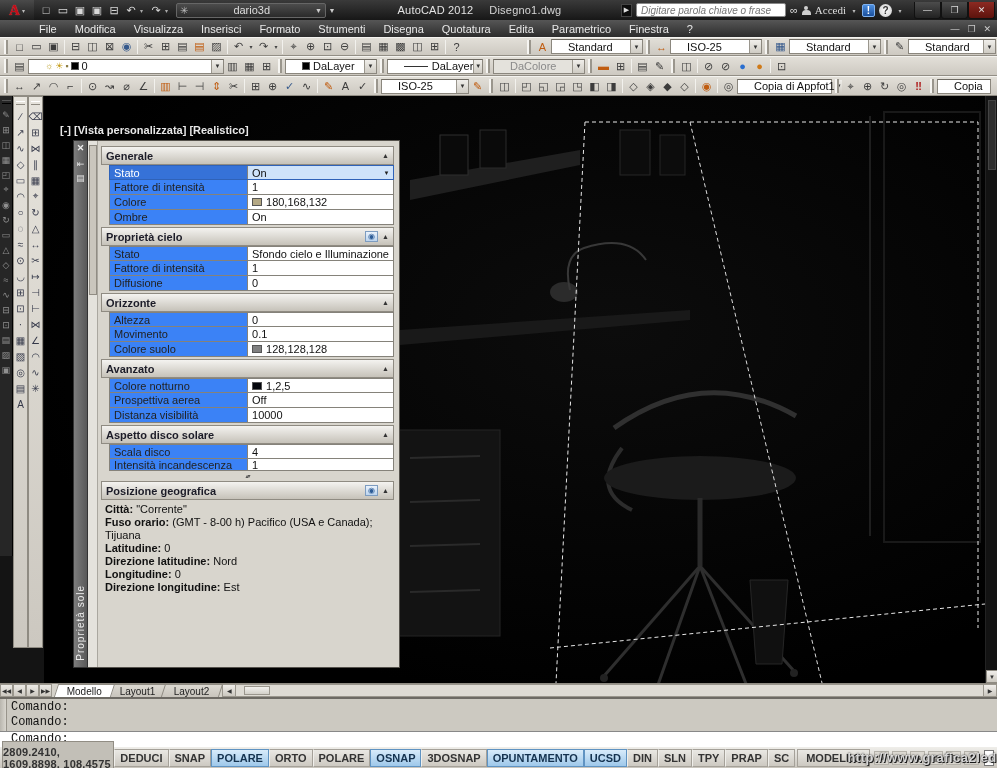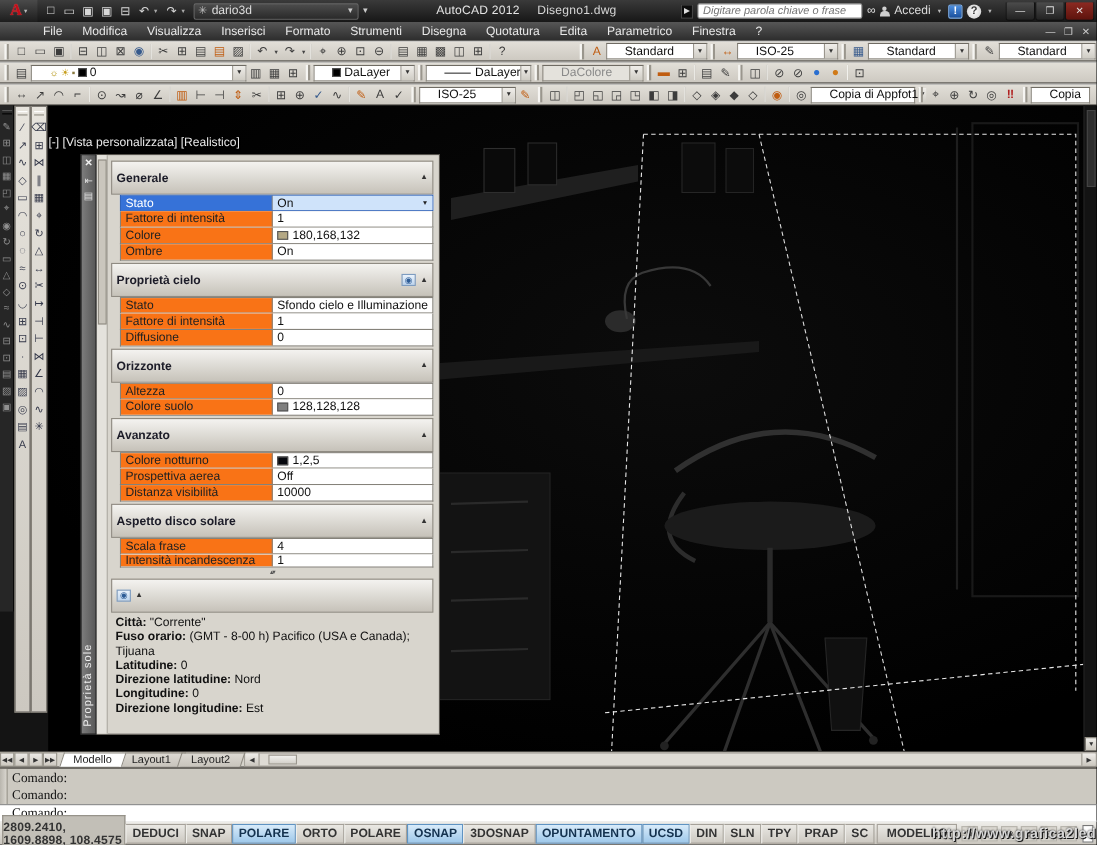--- a/index.html
+++ b/index.html
@@ -10,33 +10,33 @@
   
   .titlebar { height:20px; background:linear-gradient(#3a3a3a,#171717); display:flex; align-items:center; color:#ccc; flex:0 0 20px; }
   .logo { width:34px; height:20px; background:linear-gradient(#4a4a4a,#1d1d1d); display:flex; align-items:center; justify-content:center; gap:2px; }
   .logo .A { color:#c20e1a; font-weight:bold; font-size:15px; font-family:"Liberation Serif",serif; text-shadow:0 0 1px #ff5c5c; }
   .logo .car { color:#bbb; font-size:6px; }
   .qat { display:flex; align-items:center; gap:1px; padding:0 4px; }
   .qat .i { width:16px; text-align:center; color:#d8d8d8; font-size:11px; }
   .qat .car { color:#aaa; font-size:6px; width:7px; }
   .wscombo { display:flex; align-items:center; height:15px; width:150px; background:linear-gradient(#4c4c4c,#2a2a2a); border:1px solid #666; border-radius:2px; padding:0 3px; gap:4px; color:#ddd; }
   .wscombo .gear { color:#bbb; font-size:10px; }
-  .wscombo .lbl { flex:1; }
+  .wscombo .lbl { flex:1;text-align:center; }
   .wscombo .car { font-size:7px; color:#ccc; }
   .wsbtn { width:12px; text-align:center; color:#ccc; font-size:7px; }
   .apptitle { flex:1; text-align:center; color:#d6d6d6; font-size:11px; letter-spacing:.2px; }
   .apptitle b { font-weight:normal; color:#e4e4e4; margin-right:16px; }
   .tright { display:flex; align-items:center; gap:4px; padding-right:2px; }
   .arrbtn { width:11px; height:13px; background:#0d0d0d; border:1px solid #444; color:#ddd; font-size:7px; display:flex; align-items:center; justify-content:center; }
   .search { width:150px; height:14px; background:#fff; border:1px solid #888; border-radius:2px; font-style:italic; color:#777; font-size:10px; padding:0 4px; font-family:"Liberation Sans",sans-serif; }
   .binoc { color:#ddd; font-size:11px; }
   .person { width:9px; height:9px; position:relative; }
   .person:before { content:""; position:absolute; left:2.5px; top:0; width:4px; height:4px; border-radius:50%; background:#d0d0d0; }
   .person:after { content:""; position:absolute; left:0; top:4.5px; width:9px; height:4.5px; border-radius:4px 4px 0 0; background:#d0d0d0; }
-  .accedi { color:#ddd; }
+  .accedi { color:#ddd;font-family:Liberation Serif, serif; }
   .xchg { width:13px; height:13px; background:linear-gradient(#4d8fe0,#1a4f9c); border:1px solid #7fb2ef; border-radius:2px; color:#fff; text-align:center; font-weight:bold; font-size:10px; line-height:12px; }
   .helpc { width:13px; height:13px; border-radius:50%; background:radial-gradient(#fdfdfd,#c9c9c9); color:#333; font-weight:bold; text-align:center; font-size:10px; line-height:13px; }
   .winbtns { display:flex; margin-left:6px; }
   .wbtn { width:27px; height:17px; display:flex; align-items:center; justify-content:center; color:#ddd; font-size:9px; background:linear-gradient(#4c4c4c,#222); border:1px solid #111; border-top:none; border-radius:0 0 3px 3px; }
   .wbtn.close { background:linear-gradient(#8c2a22,#5d130d); }
 
   
   .menubar { height:17px; flex:0 0 17px; background:linear-gradient(#565656,#2c2c2c); display:flex; align-items:center; color:#e8e8e8; padding-left:30px; }
   .menu-item { padding:0 9px; height:100%; display:flex; align-items:center; }
   .doc-ctrls { margin-left:auto; display:flex; gap:8px; padding-right:6px; color:#ccc; font-size:9px; }
@@ -65,43 +65,43 @@
   .strips { width:44px; background:#141414; display:flex; flex:0 0 44px; }
   .strip { display:flex; flex-direction:column; align-items:center; padding-top:2px; }
   .strip.dark { width:13px; background:#262626; height:460px; border-right:1px solid #000; }
   .strip.lite { width:15px; background:linear-gradient(#e6e3dc,#ccc8c0); border:1px solid #8f8b82; height:552px; }
   .sg { width:9px; height:4px; border-top:1px solid #fff; border-bottom:1px solid #8f8b82; margin:2px 0 3px; }
   .strip.dark .sg { border-top-color:#555; border-bottom-color:#000; }
   .sicon { height:16px; display:flex; align-items:center; justify-content:center; font-size:10px; color:#35394a; }
   .strip.dark .sicon { color:#909090; font-size:9px; height:15px; }
 
   .viewport { flex:1; position:relative; background:radial-gradient(ellipse at 60% 40%, #0c0c0c, #000 75%); overflow:hidden; }
-  .vlabel { position:absolute; left:0; top:28px; color:#e8e8e8; font-weight:normal; font-size:11px; text-shadow:1px 1px 1px #000; }
+  .vlabel { position:absolute; left:16px; top:28px; color:#e8e8e8; font-weight:bold; font-size:11px; text-shadow:1px 1px 1px #000; }
   .vscroll { position:absolute; right:0; top:0; bottom:0; width:12px; background:#131313; border-left:1px solid #222; }
   .vthumb { position:absolute; top:4px; left:2px; width:8px; height:70px; background:#2e2e2e; border:1px solid #444; }
   .vdown { position:absolute; bottom:0; left:0; width:12px; height:13px; background:linear-gradient(#efede9,#cbc7bf); border:1px solid #8f8b82; color:#333; font-size:6px; display:flex; align-items:center; justify-content:center; }
 
   
   .palette { position:absolute; left:29px; top:44px; display:flex; z-index:5; }
   .pstrip { width:15px; background:linear-gradient(90deg,#7d7d7d,#585858); border:1px solid #333; display:flex; flex-direction:column; align-items:center; padding:2px 0; height:528px; }
   .pstrip .px { color:#f0f0f0; font-size:9px; font-weight:bold; margin-bottom:6px; }
   .pstrip .pi { color:#e0e0e0; font-size:9px; margin-bottom:4px; }
   .vtext { margin-top:auto; writing-mode:vertical-rl; transform:rotate(180deg); color:#ededed; font-size:10px; letter-spacing:1px; padding-top:4px; }
   .pbody { width:312px; height:528px; background:#d8d5cd; border:1px solid #55524c; border-left:none; display:flex; }
   .pscroll { width:11px; background:#e4e2dc; border-right:1px solid #aaa79f; position:relative; }
   .pthumb { position:absolute; top:4px; left:1px; width:8px; height:150px; background:#cac6bd; border:1px solid #908c83; }
   .pcontent { flex:1; padding:5px 5px 0 3px; font-size:11px; }
-  .ph { height:31px; background:linear-gradient(#f4f3f0,#c6c2b9); border:1px solid #8f8b82; display:flex; align-items:center; padding:0 4px; margin-top:2px; }
+  .ph { height:19px; background:linear-gradient(#f4f3f0,#c6c2b9); border:1px solid #8f8b82; display:flex; align-items:center; padding:0 4px; margin-top:2px; }
   .ph:first-child { margin-top:0; }
   .ph-t { font-weight:bold; color:#1c1c28; flex:1; }
   .ph-z { width:13px; height:11px; background:linear-gradient(#eaf2fb,#bcd4ee); border:1px solid #7d9cc0; color:#2d5c96; font-size:8px; display:flex; align-items:center; justify-content:center; margin-right:4px; }
   .ph-a { font-size:7px; color:#333; }
   .prow { display:flex; height:15px; border:1px solid #85827a; border-top:none; background:#fff; margin-left:8px; }
   .prow.first { border-top:1px solid #85827a; }
-  .pl { width:138px; border-right:1px solid #85827a; display:flex; align-items:center; padding:0 4px; color:#222; background:#f97316; overflow:hidden; white-space:nowrap; }
+  .pl { width:138px; border-right:1px solid #85827a; display:flex; align-items:center; padding:0 4px; color:#222; background:#3b82f6; overflow:hidden; white-space:nowrap; }
   .pv { flex:1; display:flex; align-items:center; padding:0 4px; color:#111; overflow:hidden; white-space:nowrap; }
   .prow.sel { border-color:#2f62b8; }
   .prow.sel .pl { background:#3672d8; color:#fff; }
   .prow.sel .pv { background:#cfe3fa; padding-right:0; }
   .pv .vcar { margin-left:auto; width:13px; height:13px; display:flex; align-items:center; justify-content:center; font-size:6px; color:#222; }
   .sw { width:10px; height:8px; border:1px solid #555; margin-right:4px; flex:0 0 auto; }
   .prow.clip { height:12px; overflow:hidden; }
   .splitter { height:8px; display:flex; align-items:center; justify-content:center; color:#555; font-size:6px; letter-spacing:-1px; }
   .geo { margin-left:0; padding:3px 2px 0 4px; color:#111; line-height:13px; }
   .geo b { color:#111; }
@@ -111,21 +111,21 @@
   .tnav { width:13px; border:1px solid #9a968d; background:linear-gradient(#eceae6,#ccc8c0); color:#333; font-size:6px; display:flex; align-items:center; justify-content:center; }
   .tab { padding:0 10px; display:flex; align-items:center; border:1px solid #8f8b82; border-bottom:none; transform:skewX(-18deg); margin-left:-4px; background:linear-gradient(#dcd9d2,#c8c4bc); }
   .tab span { transform:skewX(18deg); font-size:10px; color:#222; }
   .tab.active { background:#fff; z-index:2; }
   .hscroll { flex:1; display:flex; align-items:stretch; border:1px solid #9a968d; background:#dedbd4; margin-left:2px; }
   .harr { width:13px; background:linear-gradient(#efede9,#cbc7bf); border-right:1px solid #9a968d; color:#333; font-size:6px; display:flex; align-items:center; justify-content:center; }
   .harr.right { margin-left:auto; border-left:1px solid #9a968d; border-right:none; }
   .hthumb { width:26px; margin:1px 0 1px 8px; background:linear-gradient(#f2f1ee,#d3d0c9); border:1px solid #9a968d; }
 
   
-  .cmd { height:49px; flex:0 0 49px; border-top:2px solid #6d6a64; display:flex; flex-direction:column; font-family:Liberation Serif, serif; font-size:12px; color:#111; }
+  .cmd { height:49px; flex:0 0 49px; border-top:2px solid #6d6a64; display:flex; flex-direction:column; font-family:Liberation Mono, monospace; font-size:12px; color:#111; }
   .cmd-hist { flex:1; background:#ccc9c1; display:flex; }
   .cmd-grip { width:7px; background:linear-gradient(90deg,#b9b6ae,#d9d6cf); border-right:1px solid #98948b; }
   .cmd-lines { padding:1px 4px; line-height:15px; }
   .cmd-input { height:16px; background:#fff; border-top:1px solid #888; padding:0 4px 0 11px; display:flex; align-items:center; }
 
   
   .status { height:22px; flex:0 0 22px; background:linear-gradient(#efeeea,#c9c5bd); border-top:1px solid #fff; display:flex; align-items:center; font-size:11px; color:#222; }
   .coords { width:200px; height:34px; margin-left:2px; background:#c2bfb7; border:1px solid #918d84; border-bottom-color:#f4f3ef; display:flex; align-items:center; justify-content:center; font-weight:bold; color:#333; letter-spacing:.2px; }
   .tgl { height:18px; display:flex; align-items:center; padding:0 5px; border:1px solid #a5a199; border-left-color:#f0efeb; font-weight:bold; color:#333; }
   .tgl.active { background:linear-gradient(#d8ebfa,#9ec8ea); border-color:#5f93c2; color:#14324f; }
@@ -553,20 +553,24 @@
 
             <div class="ph">
               <span class="ph-t">Orizzonte</span>
               <span class="ph-a">▲</span>
             </div>
             <div class="prow first">
               <span class="pl">Altezza</span>
               <span class="pv">0</span>
             </div>
             <div class="prow">
+              <span class="pl">Movimento</span>
+              <span class="pv">0.1</span>
+            </div>
+            <div class="prow">
               <span class="pl">Colore suolo</span>
               <span class="pv">
                   <span class="sw" style="background: rgb(128, 128, 128);"></span>
                   <span>128,128,128</span>
                 </span>
             </div>
 
             <div class="ph">
               <span class="ph-t">Avanzato</span>
               <span class="ph-a">▲</span>
@@ -585,30 +589,31 @@
             <div class="prow">
               <span class="pl">Distanza visibilità</span>
               <span class="pv">10000</span>
             </div>
 
             <div class="ph">
               <span class="ph-t">Aspetto disco solare</span>
               <span class="ph-a">▲</span>
             </div>
             <div class="prow first">
-              <span class="pl">Scala frase</span>
+              <span class="pl">Scala disco</span>
               <span class="pv">4</span>
             </div>
             <div class="prow clip">
               <span class="pl">Intensità incandescenza</span>
               <span class="pv">1</span>
             </div>
             <div class="splitter">▴▾</div>
 
             <div class="ph">
+              <span class="ph-t">Posizione geografica</span>
               <span class="ph-z">◉</span>
               <span class="ph-a">▲</span>
             </div>
             <div class="geo">
               <div><b>Città:</b> <span>"Corrente"</span></div>
               <div><b>Fuso orario:</b> <span>(GMT - 8-00 h) Pacifico (USA e Canada); Tijuana</span></div>
               <div><b>Latitudine:</b> <span>0</span></div>
               <div><b>Direzione latitudine:</b> <span>Nord</span></div>
               <div><b>Longitudine:</b> <span>0</span></div>
               <div><b>Direzione longitudine:</b> <span>Est</span></div>

